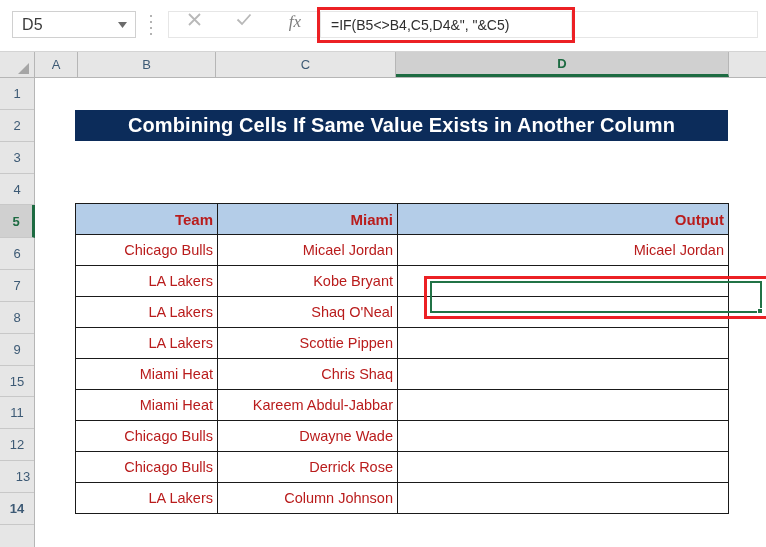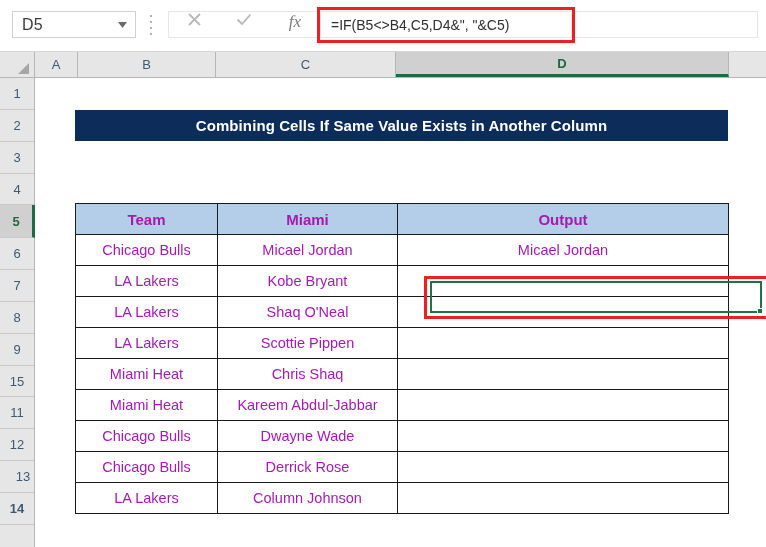--- a/index.html
+++ b/index.html
@@ -215,21 +215,21 @@
     position: absolute;
     left: 39px; top: 32px;
     width: 653px; height: 31px;
     background: #0c2c5a;
     display: flex;
     align-items: center;
     justify-content: center;
   }
   #title-text {
     color: #ffffff;
-    font-size: 15px;
+    font-size: 20px;
     font-weight: bold;
     letter-spacing: .1px;
     white-space: nowrap;
   }
 
   
   #data-table {
     position: absolute;
     left: 39px; top: 125px;
     width: 653px;
@@ -237,23 +237,23 @@
     table-layout: fixed;
   }
   #data-table col.c-team   { width: 142px; }
   #data-table col.c-name   { width: 180px; }
   #data-table col.c-output { width: 331px; }
 
   #data-table th,
   #data-table td {
     border: 1px solid #1a1a1a;
     height: 30px;
-    text-align: center;
+    text-align: right;
     font-size: 14.5px;
-    color: #a21caf;
+    color: #b91c1c;
     padding: 0 4px;
     overflow: hidden;
     white-space: nowrap;
   }
   #data-table th {
     background: #b4cde8;
     font-weight: bold;
     font-size: 15px;
   }
   #data-table td { background: #ffffff; }

